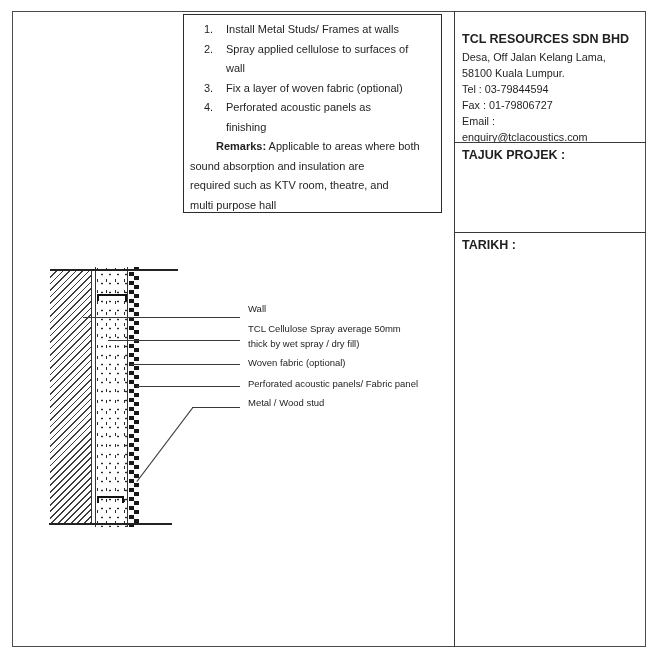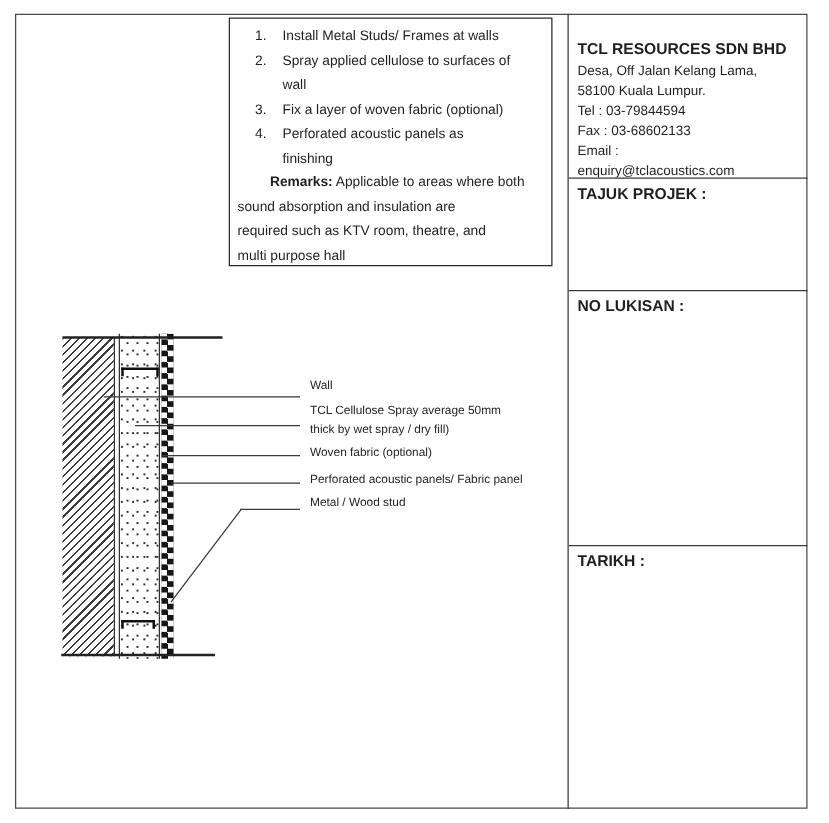--- a/index.html
+++ b/index.html
@@ -126,28 +126,25 @@
   <div class="abs dlabel" style="left:248px; top:357px;">Woven fabric (optional)</div>
   <div class="abs dlabel" style="left:248px; top:378px;">Perforated acoustic panels/ Fabric panel</div>
   <div class="abs dlabel" style="left:248px; top:397px;">Metal / Wood stud</div>
 
   <div class="right-col">
     <div class="sec first sec-company">
       <div class="company-name">TCL RESOURCES SDN BHD</div>
       <div class="company-line">Desa, Off Jalan Kelang Lama,</div>
       <div class="company-line">58100 Kuala Lumpur.</div>
       <div class="company-line">Tel : 03-79844594</div>
-      <div class="company-line">Fax : 03-68602133</div>
+      <div class="company-line">Fax : 01-79806727</div>
       <div class="company-line">Email :</div>
       <div class="company-line">enquiry@tclacoustics.com</div>
     </div>
     <div class="sec sec-projek">
       <div class="sec-label">TAJUK PROJEK :</div>
-    </div>
-    <div class="sec sec-nolukisan">
-      <div class="sec-label">NO LUKISAN :</div>
     </div>
     <div class="sec sec-tarikh">
       <div class="sec-label">TARIKH :</div>
     </div>
   </div>
 
 </div>
 
 </body></html>

